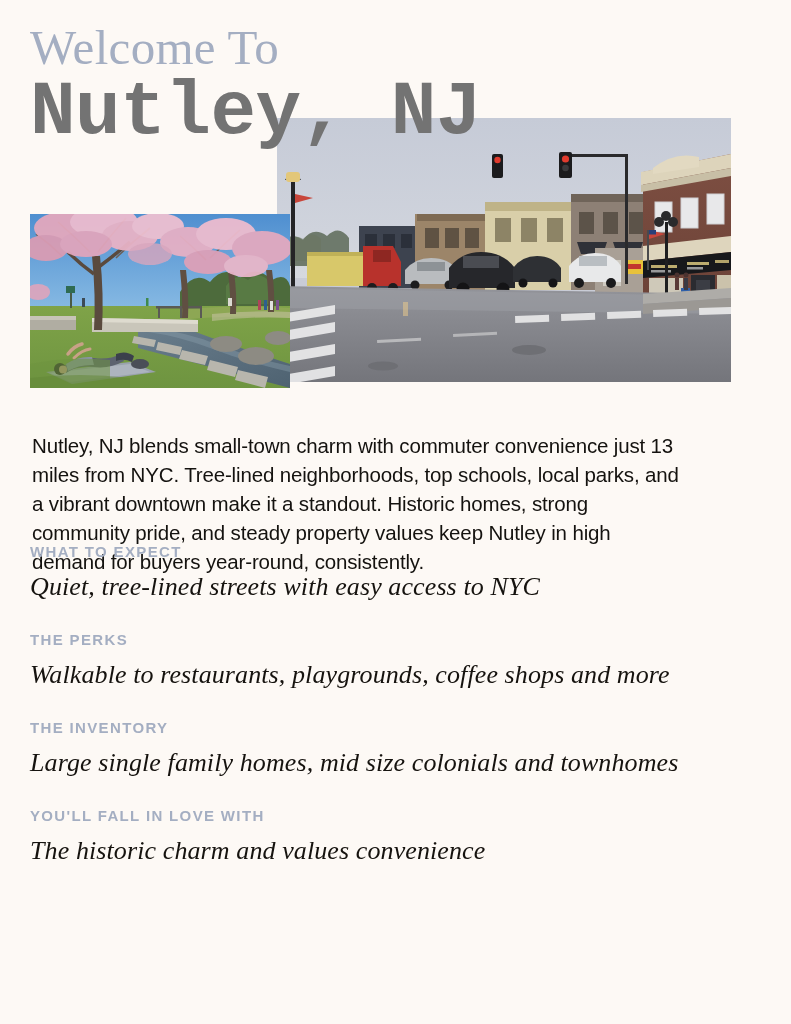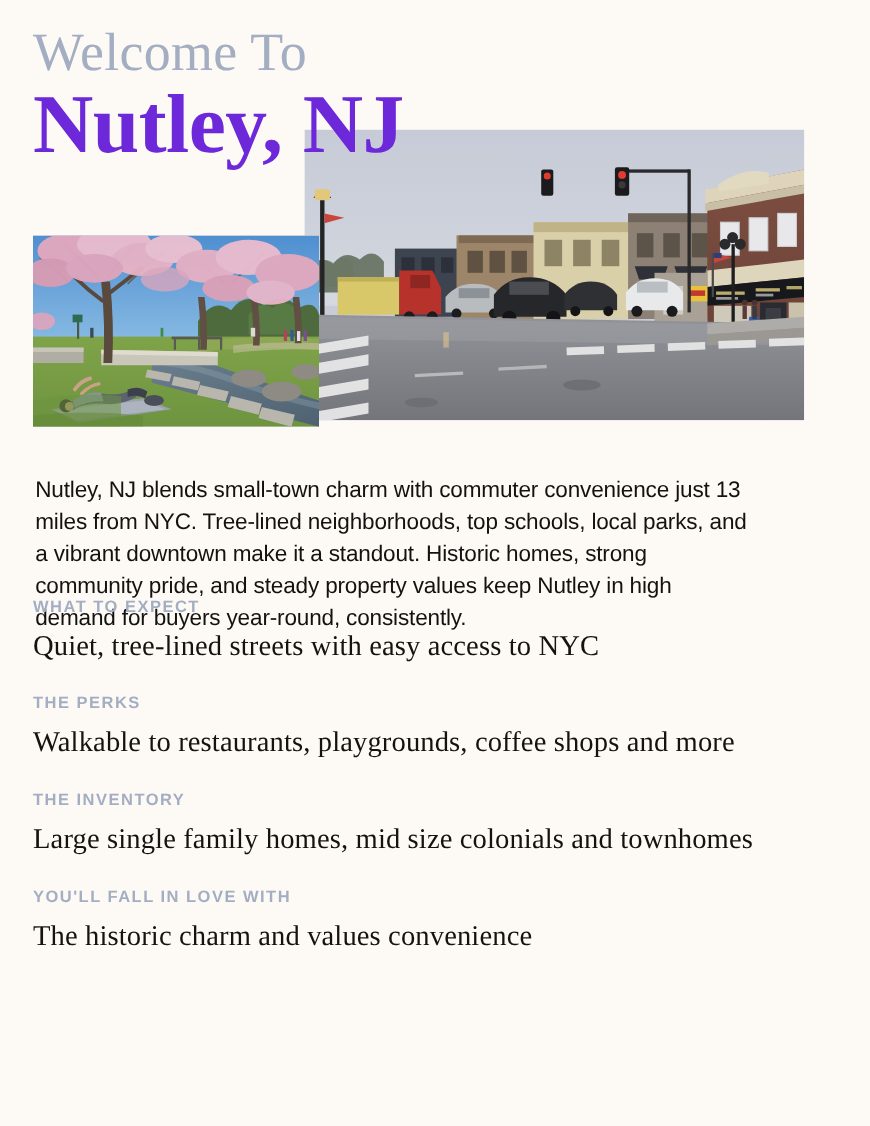--- a/index.html
+++ b/index.html
@@ -31,24 +31,24 @@
   .eyebrow {
     font-family: "Liberation Serif", "DejaVu Serif", serif;
     font-size: 49px;
     line-height: 1.05;
     color: #a4aec2;
     letter-spacing: 0.3px;
     margin: 0;
     white-space: nowrap;
   }
   .headline {
-    font-family: Liberation Serif, serif;
+    font-family: Liberation Mono, monospace;
     font-size: 76px;
     line-height: 1.0;
-    color: #6d28d9;
+    color: #737373;
     margin: 2px 0 0 0;
     white-space: nowrap;
     letter-spacing: -0.5px;
   }
 
   
   .photo {
     position: absolute;
     overflow: hidden;
     background: #c9ccd6;
@@ -101,20 +101,21 @@
     margin: 0 0 10px 0;
     line-height: 1.1;
   }
   .section-value {
     font-family: "Liberation Serif", "DejaVu Serif", serif;
     font-size: 26px;
     line-height: 1.25;
     color: #16130f;
     margin: 0;
     letter-spacing: 0.1px;
+    font-style: italic;
   }
 </style>
 </head>
 <body>
 
 <div class="page">
 
   <div class="photo photo-street">
     <svg viewBox="0 0 454 264" preserveAspectRatio="none">
       <defs>

